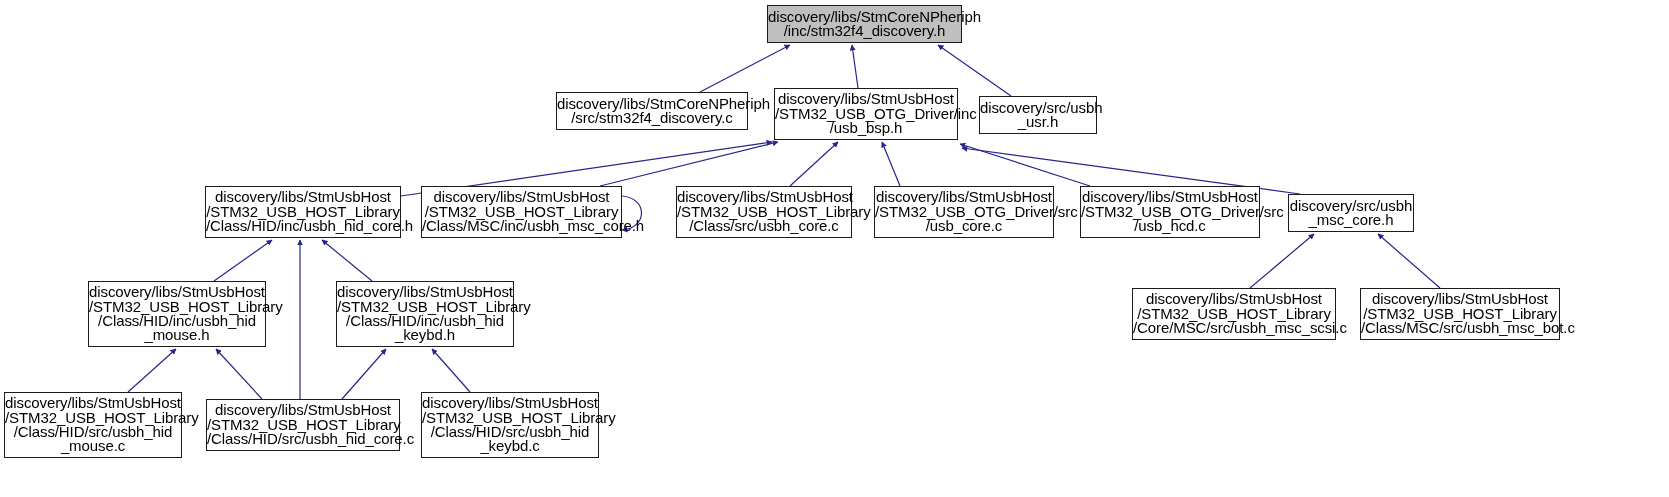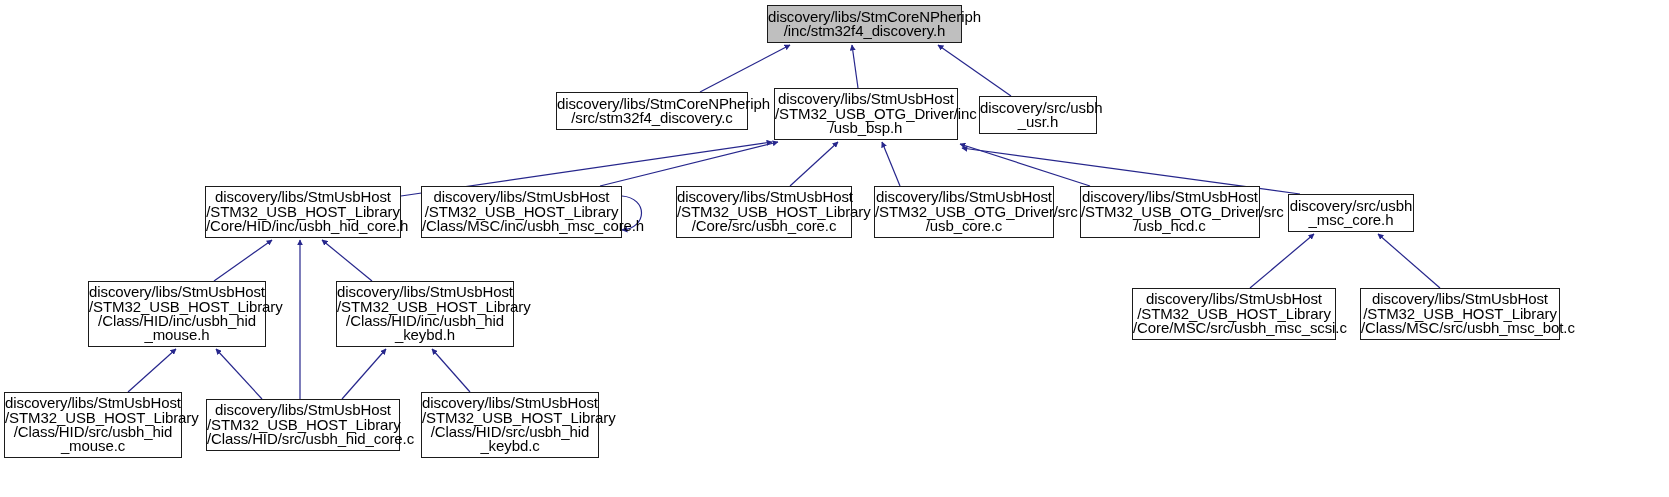--- a/index.html
+++ b/index.html
@@ -82,23 +82,23 @@
         <path d="M 1250,288 L 1314,234" fill="none" stroke="#26268c" stroke-width="1.2" marker-end="url(#arrow)"></path>
         <path d="M 1440,288 L 1378,234" fill="none" stroke="#26268c" stroke-width="1.2" marker-end="url(#arrow)"></path>
       </g>
   </svg>
 
   <div id="node-layer">
       <div class="node root" style="left: 767px; top: 5px; width: 195px; height: 38px; background: rgb(191, 191, 191); border-color: rgb(27, 27, 27);"><span class="ln">discovery/libs/StmCoreNPheriph</span><span class="ln">/inc/stm32f4_discovery.h</span></div>
       <div class="node" style="left: 556px; top: 92px; width: 192px; height: 38px; background: rgb(255, 255, 255); border-color: rgb(27, 27, 27);"><span class="ln">discovery/libs/StmCoreNPheriph</span><span class="ln">/src/stm32f4_discovery.c</span></div>
       <div class="node" style="left: 774px; top: 88px; width: 184px; height: 52px; background: rgb(255, 255, 255); border-color: rgb(27, 27, 27);"><span class="ln">discovery/libs/StmUsbHost</span><span class="ln">/STM32_USB_OTG_Driver/inc</span><span class="ln">/usb_bsp.h</span></div>
       <div class="node" style="left: 979px; top: 96px; width: 118px; height: 38px; background: rgb(255, 255, 255); border-color: rgb(27, 27, 27);"><span class="ln">discovery/src/usbh</span><span class="ln">_usr.h</span></div>
-      <div class="node" style="left: 205px; top: 186px; width: 196px; height: 52px; background: rgb(255, 255, 255); border-color: rgb(27, 27, 27);"><span class="ln">discovery/libs/StmUsbHost</span><span class="ln">/STM32_USB_HOST_Library</span><span class="ln">/Core/HID/inc/usbh_hid_core.h</span></div>
+      <div class="node" style="left: 205px; top: 186px; width: 196px; height: 52px; background: rgb(255, 255, 255); border-color: rgb(27, 27, 27);"><span class="ln">discovery/libs/StmUsbHost</span><span class="ln">/STM32_USB_HOST_Library</span><span class="ln">/Class/HID/inc/usbh_hid_core.h</span></div>
       <div class="node" style="left: 421px; top: 186px; width: 201px; height: 52px; background: rgb(255, 255, 255); border-color: rgb(27, 27, 27);"><span class="ln">discovery/libs/StmUsbHost</span><span class="ln">/STM32_USB_HOST_Library</span><span class="ln">/Class/MSC/inc/usbh_msc_core.h</span></div>
-      <div class="node" style="left: 676px; top: 186px; width: 176px; height: 52px; background: rgb(255, 255, 255); border-color: rgb(27, 27, 27);"><span class="ln">discovery/libs/StmUsbHost</span><span class="ln">/STM32_USB_HOST_Library</span><span class="ln">/Core/src/usbh_core.c</span></div>
+      <div class="node" style="left: 676px; top: 186px; width: 176px; height: 52px; background: rgb(255, 255, 255); border-color: rgb(27, 27, 27);"><span class="ln">discovery/libs/StmUsbHost</span><span class="ln">/STM32_USB_HOST_Library</span><span class="ln">/Class/src/usbh_core.c</span></div>
       <div class="node" style="left: 874px; top: 186px; width: 180px; height: 52px; background: rgb(255, 255, 255); border-color: rgb(27, 27, 27);"><span class="ln">discovery/libs/StmUsbHost</span><span class="ln">/STM32_USB_OTG_Driver/src</span><span class="ln">/usb_core.c</span></div>
       <div class="node" style="left: 1080px; top: 186px; width: 180px; height: 52px; background: rgb(255, 255, 255); border-color: rgb(27, 27, 27);"><span class="ln">discovery/libs/StmUsbHost</span><span class="ln">/STM32_USB_OTG_Driver/src</span><span class="ln">/usb_hcd.c</span></div>
       <div class="node" style="left: 1288px; top: 194px; width: 126px; height: 38px; background: rgb(255, 255, 255); border-color: rgb(27, 27, 27);"><span class="ln">discovery/src/usbh</span><span class="ln">_msc_core.h</span></div>
       <div class="node" style="left: 88px; top: 281px; width: 178px; height: 66px; background: rgb(255, 255, 255); border-color: rgb(27, 27, 27);"><span class="ln">discovery/libs/StmUsbHost</span><span class="ln">/STM32_USB_HOST_Library</span><span class="ln">/Class/HID/inc/usbh_hid</span><span class="ln">_mouse.h</span></div>
       <div class="node" style="left: 336px; top: 281px; width: 178px; height: 66px; background: rgb(255, 255, 255); border-color: rgb(27, 27, 27);"><span class="ln">discovery/libs/StmUsbHost</span><span class="ln">/STM32_USB_HOST_Library</span><span class="ln">/Class/HID/inc/usbh_hid</span><span class="ln">_keybd.h</span></div>
       <div class="node" style="left: 1132px; top: 288px; width: 204px; height: 52px; background: rgb(255, 255, 255); border-color: rgb(27, 27, 27);"><span class="ln">discovery/libs/StmUsbHost</span><span class="ln">/STM32_USB_HOST_Library</span><span class="ln">/Core/MSC/src/usbh_msc_scsi.c</span></div>
       <div class="node" style="left: 1360px; top: 288px; width: 200px; height: 52px; background: rgb(255, 255, 255); border-color: rgb(27, 27, 27);"><span class="ln">discovery/libs/StmUsbHost</span><span class="ln">/STM32_USB_HOST_Library</span><span class="ln">/Class/MSC/src/usbh_msc_bot.c</span></div>
       <div class="node" style="left: 4px; top: 392px; width: 178px; height: 66px; background: rgb(255, 255, 255); border-color: rgb(27, 27, 27);"><span class="ln">discovery/libs/StmUsbHost</span><span class="ln">/STM32_USB_HOST_Library</span><span class="ln">/Class/HID/src/usbh_hid</span><span class="ln">_mouse.c</span></div>
       <div class="node" style="left: 206px; top: 399px; width: 194px; height: 52px; background: rgb(255, 255, 255); border-color: rgb(27, 27, 27);"><span class="ln">discovery/libs/StmUsbHost</span><span class="ln">/STM32_USB_HOST_Library</span><span class="ln">/Class/HID/src/usbh_hid_core.c</span></div>
       <div class="node" style="left: 421px; top: 392px; width: 178px; height: 66px; background: rgb(255, 255, 255); border-color: rgb(27, 27, 27);"><span class="ln">discovery/libs/StmUsbHost</span><span class="ln">/STM32_USB_HOST_Library</span><span class="ln">/Class/HID/src/usbh_hid</span><span class="ln">_keybd.c</span></div>

